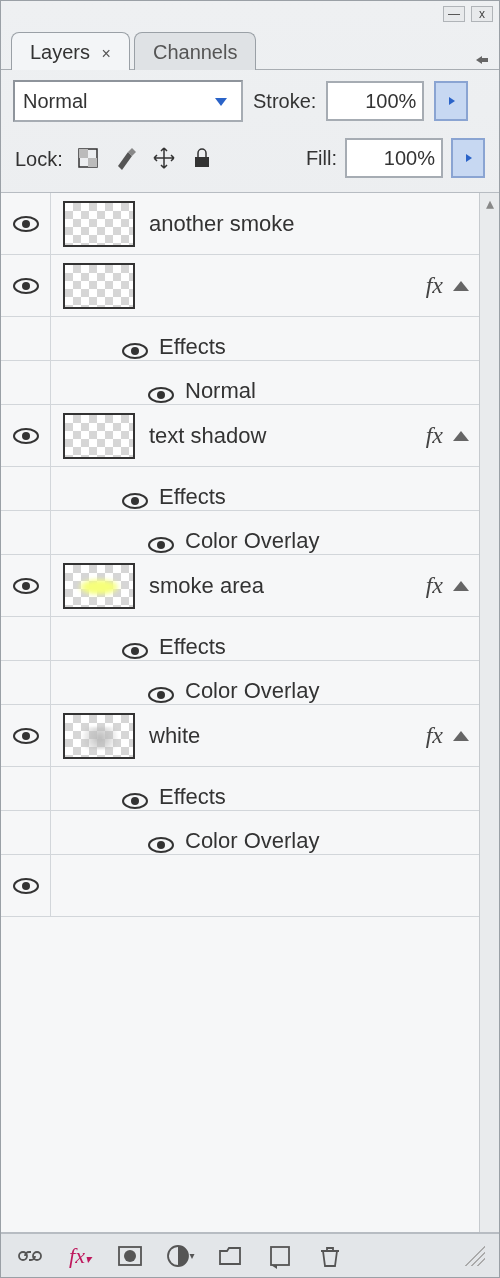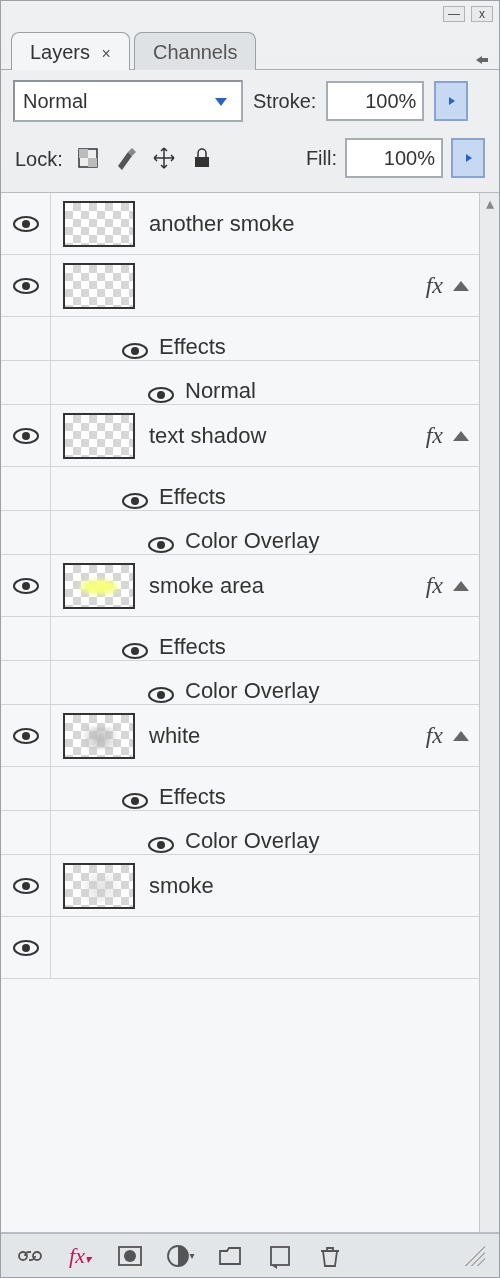--- a/index.html
+++ b/index.html
@@ -358,34 +358,20 @@
         <div class="eff-body eff-indent2">
           <span class="eye"><svg viewBox="0 0 28 18">
                 <ellipse cx="14" cy="9" rx="12" ry="7" fill="none" stroke="#333" stroke-width="2"></ellipse>
                 <circle cx="14" cy="9" r="4" fill="#333"></circle>
               </svg></span>
           <span class="eff-label">Color Overlay</span>
         </div>
       </div>
     </div>
 
-    <div class="row layer-row">
-      <div class="vis-col">
-          <span class="eye"><svg viewBox="0 0 28 18">
-              <ellipse cx="14" cy="9" rx="12" ry="7" fill="none" stroke="#333" stroke-width="2"></ellipse>
-              <circle cx="14" cy="9" r="4" fill="#333"></circle>
-            </svg></span>
-        </div>
-      <div class="layer-body">
-        <div class="thumb checker">
-            <div class="blob-s"></div>
-          </div>
-        <span class="layer-name">smoke</span>
-      </div>
-    </div>
 
     <div class="row layer-row selected">
       <div class="vis-col">
           <span class="eye"><svg viewBox="0 0 28 18">
               <ellipse cx="14" cy="9" rx="12" ry="7" fill="none" stroke="#333" stroke-width="2"></ellipse>
               <circle cx="14" cy="9" r="4" fill="#333"></circle>
             </svg></span>
         </div>
     </div>
 

